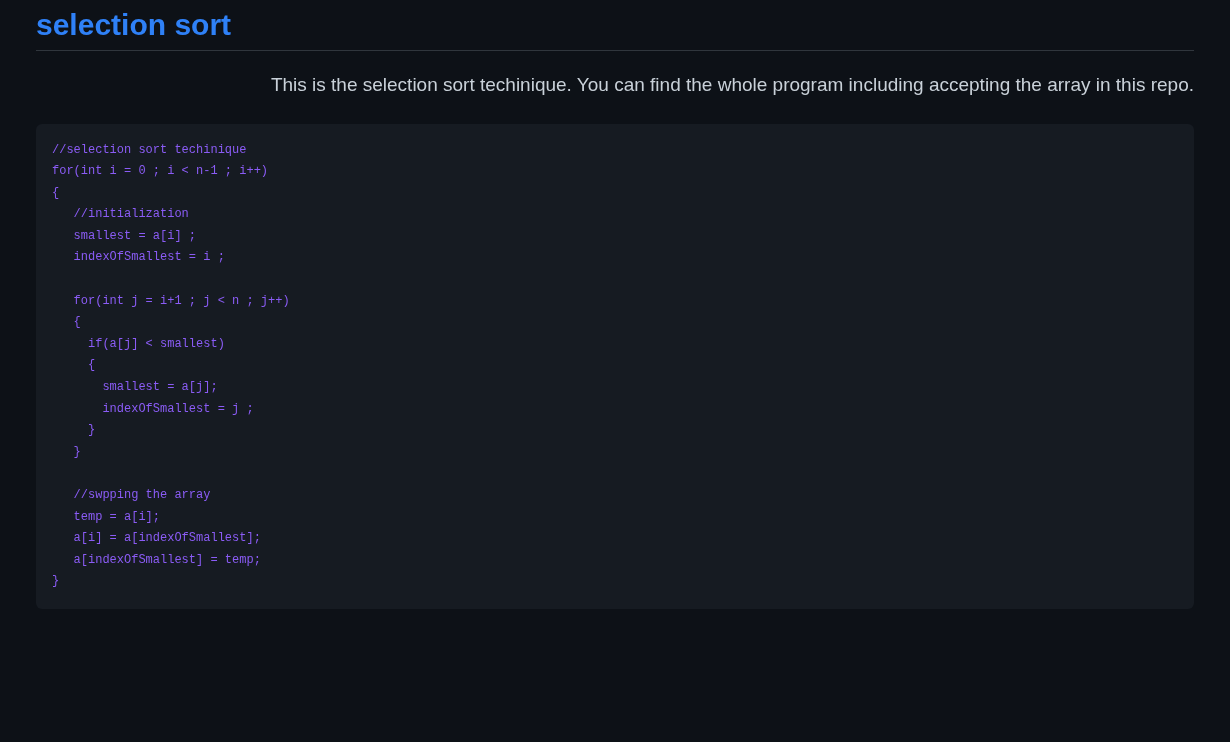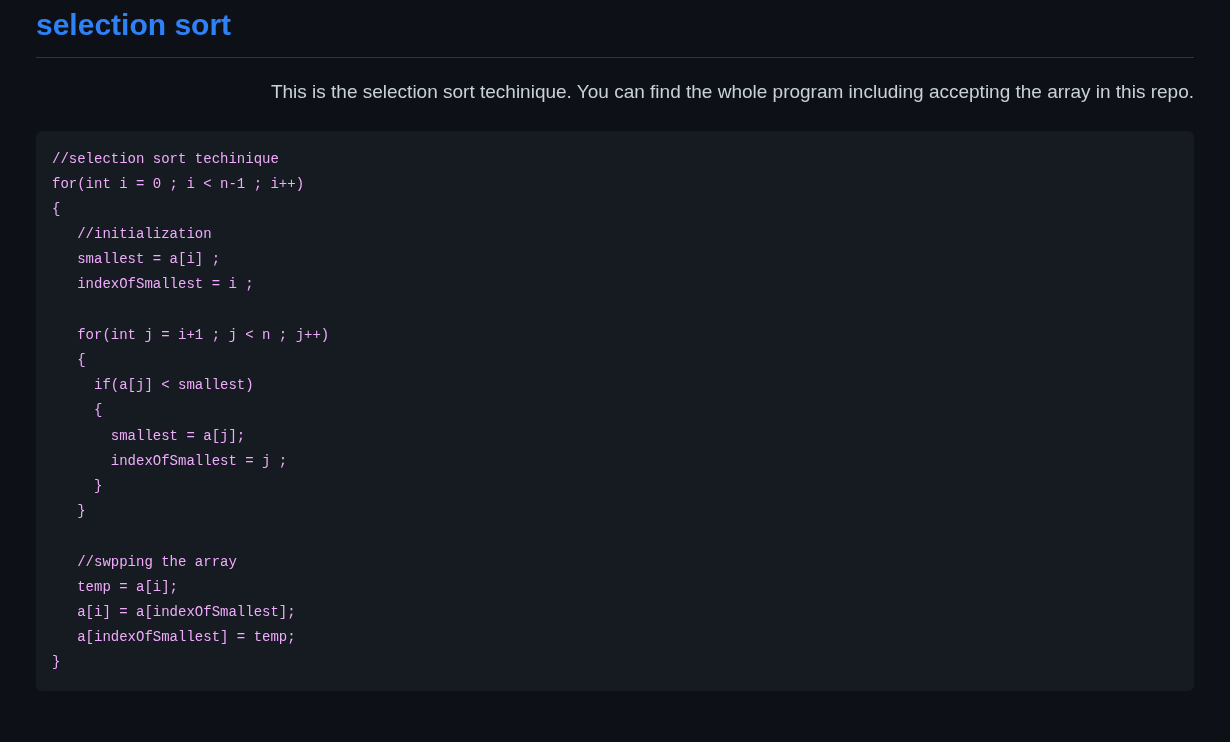--- a/index.html
+++ b/index.html
@@ -11,43 +11,43 @@
       background-color: #0d1117;
       color: #c9d1d9;
       font-family: -apple-system, BlinkMacSystemFont, "Segoe UI", Helvetica, Arial, sans-serif;
       padding: 0 36px;
       min-height: 742px;
     }
     .heading {
       color: #2f81f7;
       font-size: 30px;
       font-weight: 600;
-      padding-bottom: 15px;
+      padding-bottom: 8px;
       border-bottom: 1px solid #30363d;
       margin-bottom: 20px;
       margin-top: 8px;
     }
     .description {
       color: #c9d1d9;
       font-size: 19px;
       line-height: 1.5;
       margin-bottom: 24px;
       text-align: right;
     }
     .code-block {
       background-color: #161b22;
       border-radius: 6px;
       padding: 16px;
       overflow-x: auto;
     }
     .code-block pre {
       font-family: ui-monospace, SFMono-Regular, "SF Mono", Menlo, Consolas, "Liberation Mono", monospace;
-      font-size: 14px;
+      font-size: 12px;
       line-height: 1.8;
-      color: #f0abfc;
+      color: #8b5cf6;
       white-space: pre;
     }
   </style>
 </head>
 <body>
 
 <h1 class="heading">selection sort</h1>
 
 <p class="description">This is the selection sort techinique. You can find the whole program including accepting the array in this repo.</p>
 

